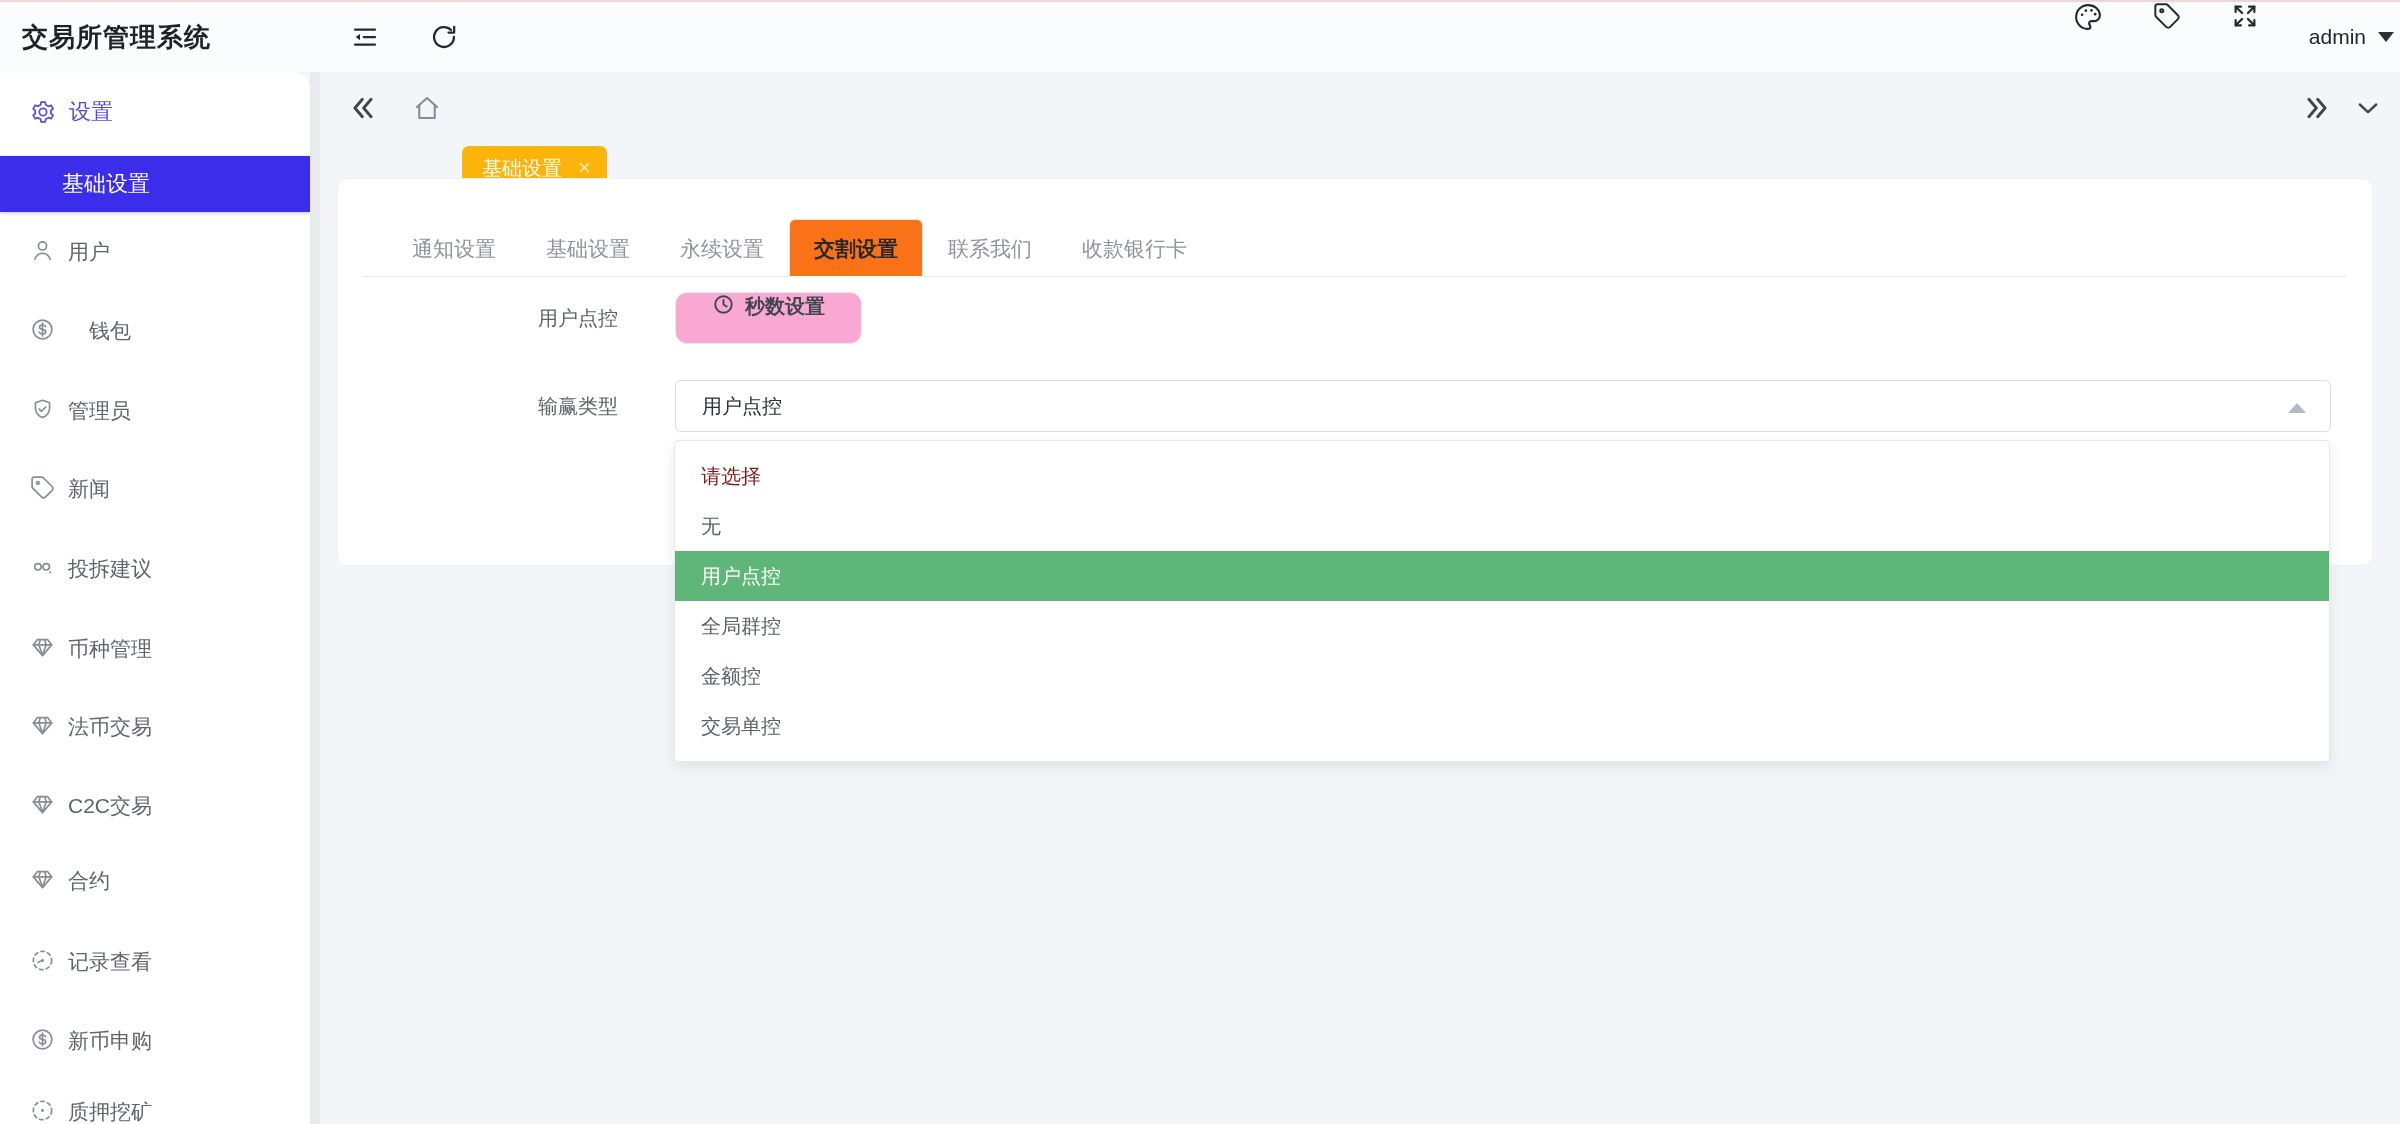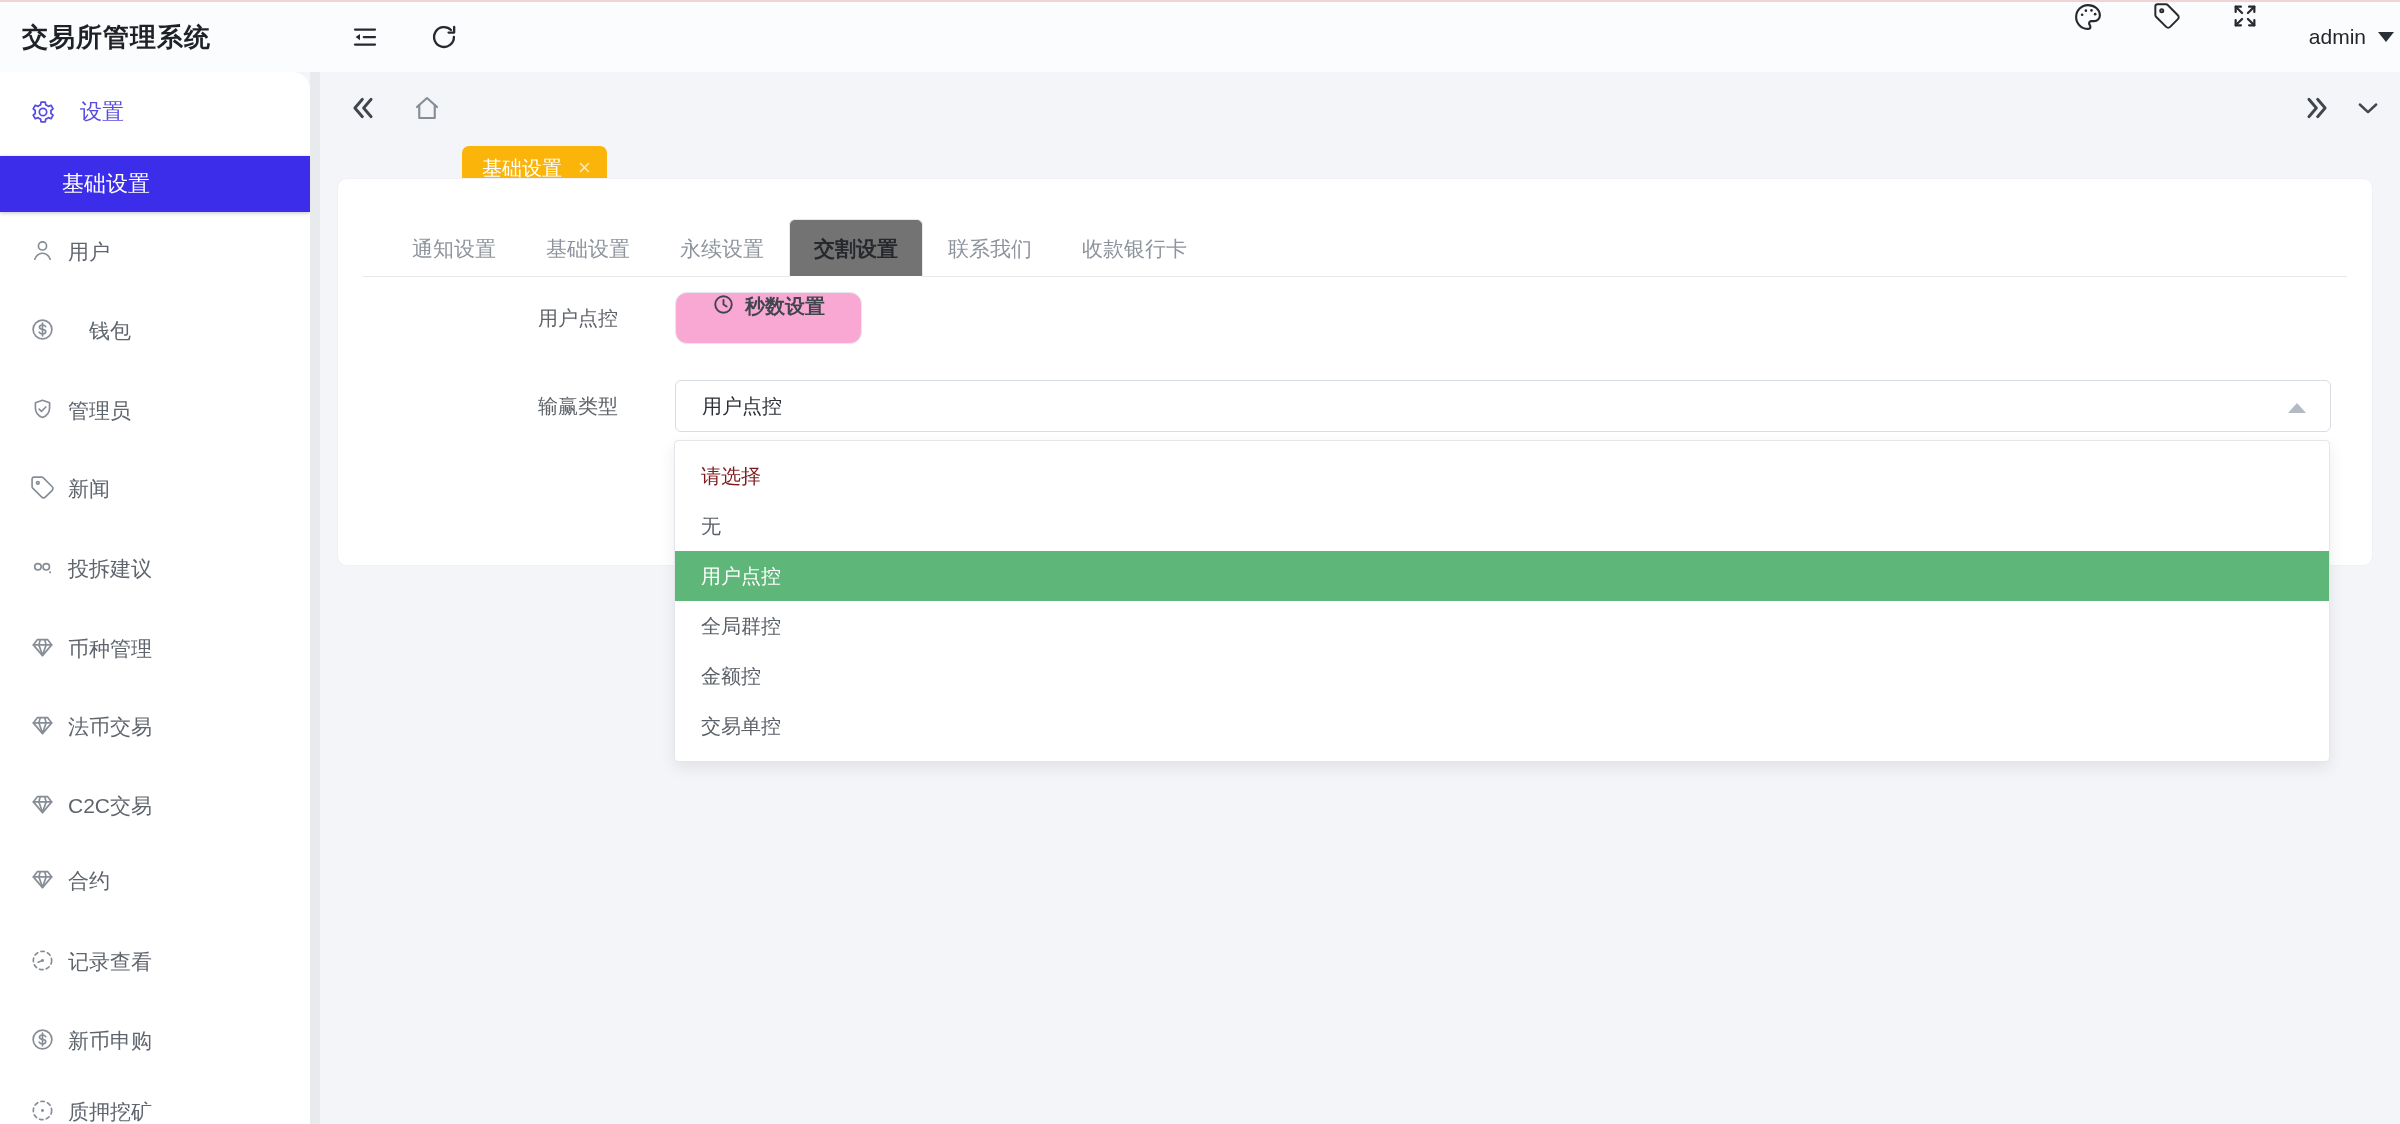--- a/index.html
+++ b/index.html
@@ -38,37 +38,37 @@
   .route-tag { position:absolute; left:462px; top:74px; height:44px; border-radius:7px;
                background:#fbb40a; color:#fff; font-size:20px;
                display:inline-flex; align-items:center; gap:16px; padding:0 16px 0 20px; cursor:pointer; }
   .route-tag .close-x { font-size:22px; color:rgba(255,255,255,.65); line-height:1; cursor:pointer; }
 
   
   .side-panel { position:absolute; top:72px; left:0; width:310px; bottom:0; background:#ffffff;
                 border-top-right-radius:18px; z-index:6; }
   .side-track { position:absolute; top:72px; left:310px; width:10px; bottom:0; background:#e9eaee; z-index:6; }
   .menu-parent { position:absolute; left:0; width:100%; top:18px; height:44px; display:flex; align-items:center;
-                 padding-left:30px; gap:24px; color:#574be0; font-size:22px; cursor:pointer; }
+                 padding-left:30px; gap:13px; color:#574be0; font-size:22px; cursor:pointer; }
   .menu-active { position:absolute; left:0; width:100%; top:84px; height:56px; display:flex; align-items:center;
                  padding-left:62px; background:#3b2de9; color:#fff; font-size:22px; cursor:pointer;
                  box-shadow:0 1px 4px rgba(20,20,40,.25); }
   .menu-item { position:absolute; left:0; width:100%; height:44px; display:flex; 
                padding-left:30px; gap:13px; color:#5f656d; font-size:21px; cursor:pointer; }
   .menu-item .mi-icon { color:#878d96; }
 
   
   .card { position:absolute; left:337px; top:178px; width:2036px; height:388px; background:#fff;
           border-radius:10px; border:1px solid #f0f1f5; z-index:2; }
 
   .tabs { position:absolute; left:25px; right:25px; top:40px; height:58px;
           border-bottom:1px solid #e5e8ed; display:flex; align-items:flex-end; padding-left:24px; }
   .tab { height:57px; line-height:57px; padding:0 24px; font-size:21px; color:#8e949d;
          border:1px solid transparent; border-bottom:none; cursor:pointer; white-space:nowrap; }
-  .tab.active { position:relative; background:#737373; color:#26282d; font-weight:bold;
+  .tab.active { position:relative; background:#f97316; color:#26282d; font-weight:bold;
                 border-color:#e5e8ed; border-radius:6px 6px 0 0; }
   .tab.active::after { content:""; position:absolute; left:0; right:0; bottom:-1px; height:1px; background:#fff; }
 
   .form-label { position:absolute; left:0; width:280px; height:52px; line-height:52px;
                 text-align:right; font-size:20px; color:#5f6469; }
   .lbl-row1 { top:113px; } .lbl-row2 { top:201px; }
   .seconds-btn { position:absolute; left:337px; top:113px; height:52px; display:inline-flex; align-items:flex-start;
                  gap:10px; padding:0 36px; background:#f9a8d4; border:1px solid #e7e9ee; border-radius:12px;
                  font-size:20px; font-weight:bold; color:#41464e; cursor:pointer; }
   .win-select { position:absolute; left:337px; top:201px; width:1656px; height:52px; background:#fff;

